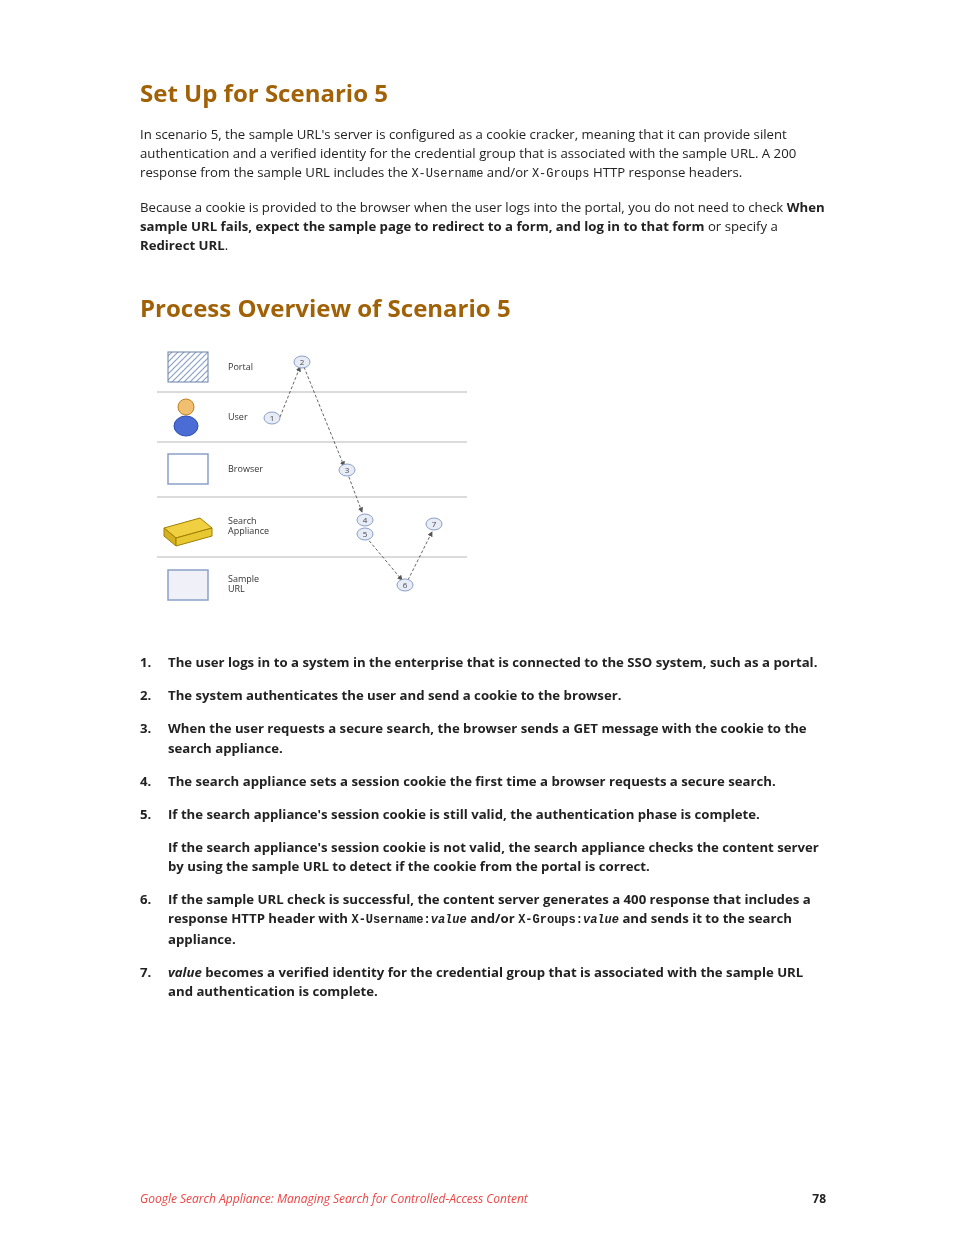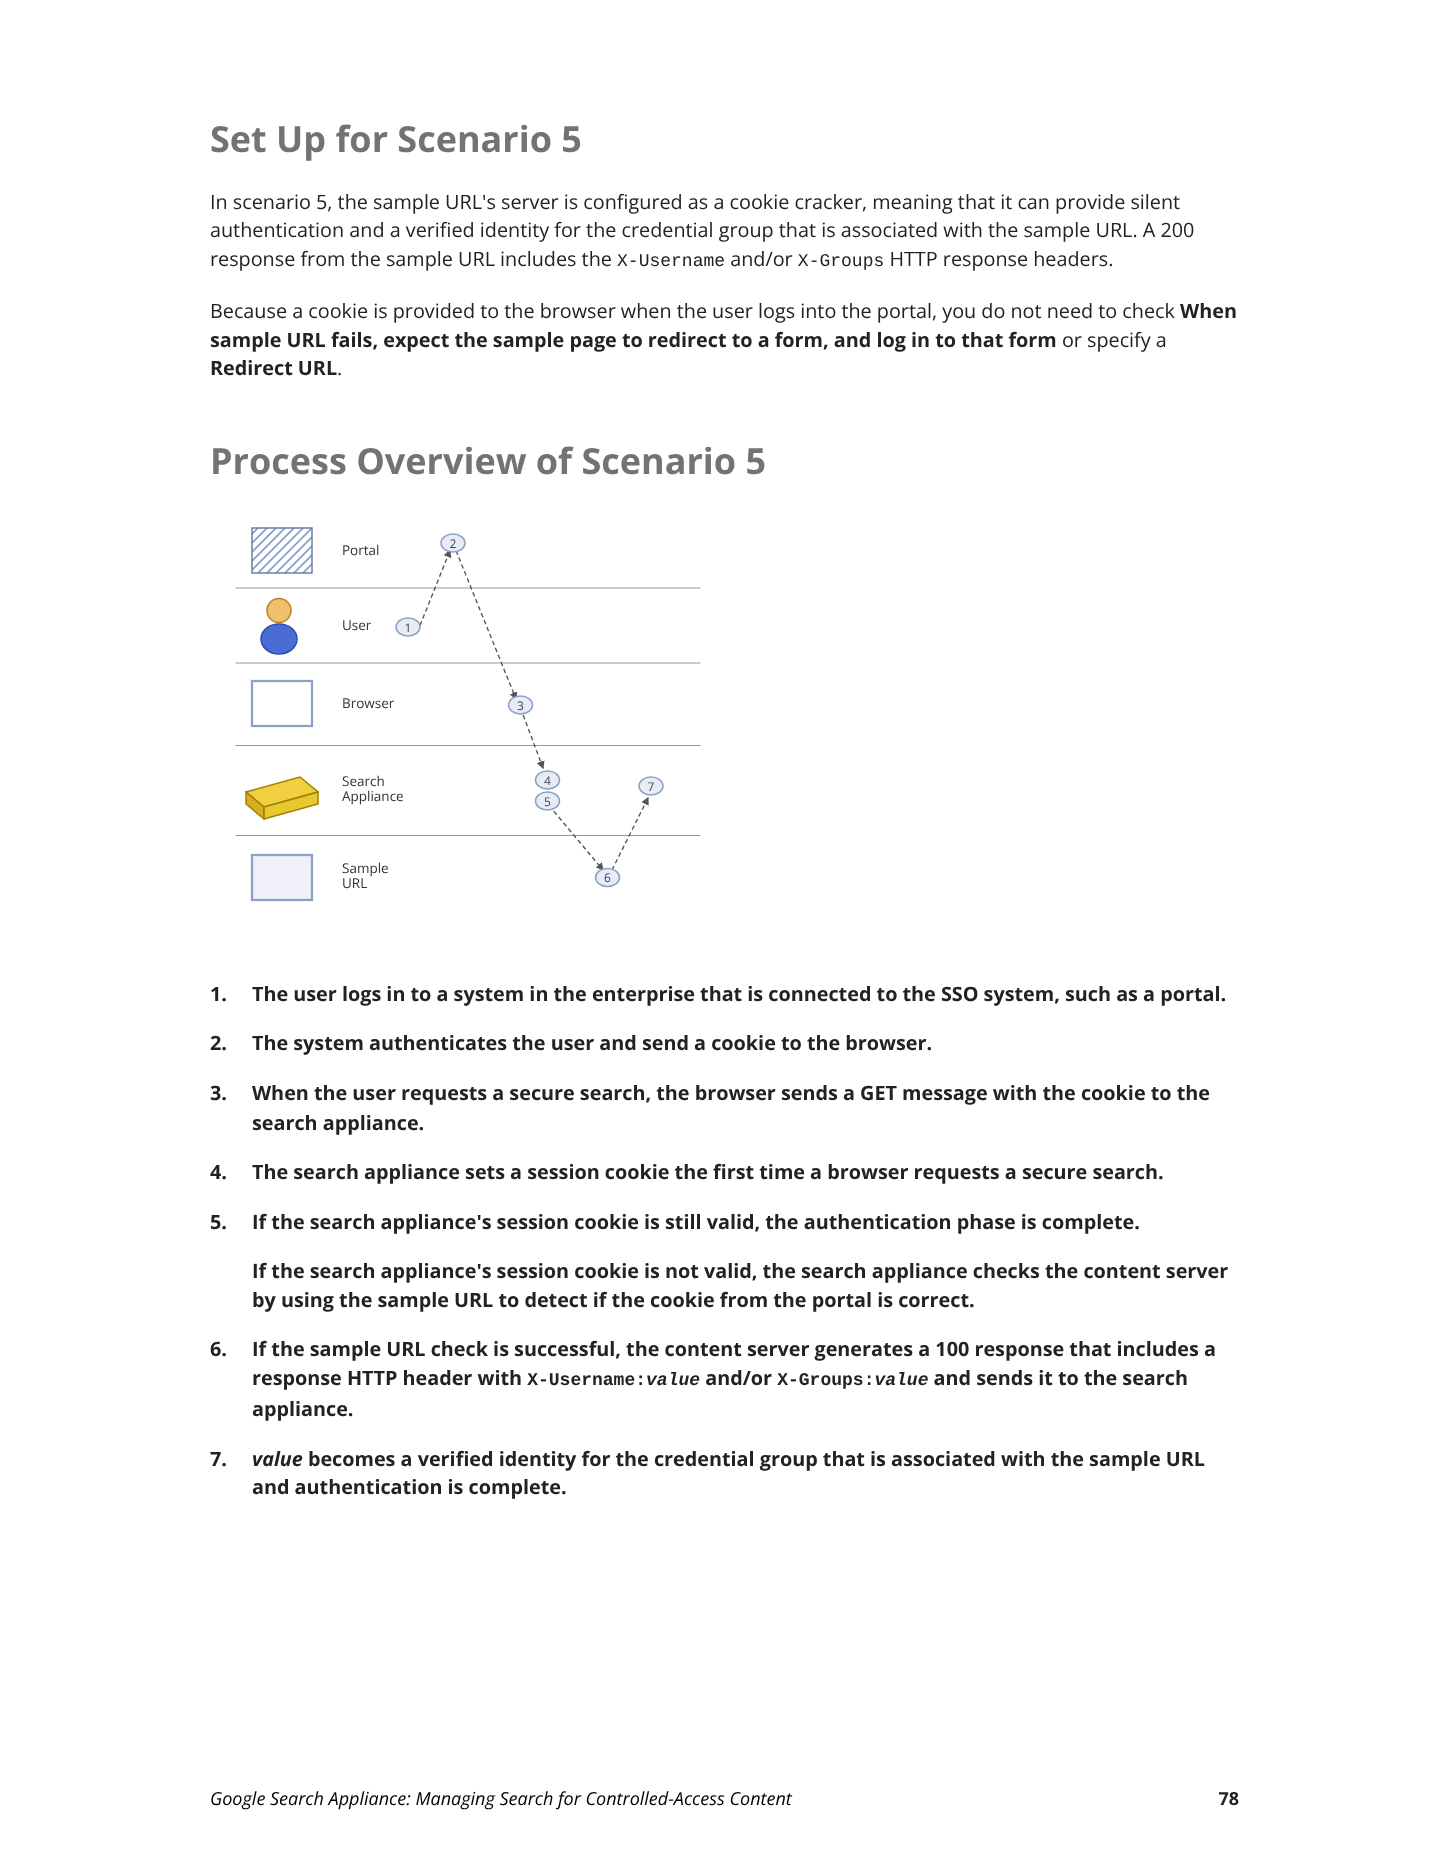--- a/index.html
+++ b/index.html
@@ -8,21 +8,21 @@
     background: #fff;
     width: 954px;
     height: 1235px;
     position: relative;
     color: #222;
   }
   .page {
     padding: 76px 128px 0 140px;
   }
   h2 {
-    color: #737373;
+    color: #a16207;
     font-size: 24px;
     font-weight: 700;
     margin-bottom: 16px;
   }
   .sect2 { margin-top: 36px; }
   p {
     font-size: 13.2px;
     line-height: 1.45;
     margin-bottom: 14px;
   }
@@ -61,21 +61,21 @@
   .footer {
     position: absolute;
     bottom: 28px;
     left: 140px;
     right: 128px;
     display: flex;
     justify-content: space-between;
     align-items: baseline;
     font-size: 12px;
   }
-  .footer .title { font-style: italic; color: #000000; text-align: right; }
+  .footer .title { font-style: italic; color: #ef4444; text-align: right; }
   .footer .pnum { font-weight: 700; }
 </style>
 </head>
 <body>
 
 <div class="page">
 
   <h2>Set Up for Scenario 5</h2>
 
   <p>
@@ -156,21 +156,21 @@
     <li>The system authenticates the user and send a cookie to the browser.</li>
     <li>When the user requests a secure search, the browser sends a GET message with the cookie to the search appliance.</li>
     <li>
       <div class="sub">The search appliance sets a session cookie the first time a browser requests a secure search.</div>
     </li>
     <li>
       <span>If the search appliance's session cookie is still valid, the authentication phase is complete.</span>
       <div class="sub">If the search appliance's session cookie is not valid, the search appliance checks the content server by using the sample URL to detect if the cookie from the portal is correct.</div>
     </li>
     <li>
-      <span>If the sample URL check is successful, the content server generates a 100 response that includes a response HTTP header with </span><code>X-Username:</code><code><i>value</i></code><span> and/or </span><code>X-Groups:</code><code><i>value</i></code><span> and sends it to the search appliance.</span>
+      <span>If the sample URL check is successful, the content server generates a 400 response that includes a response HTTP header with </span><code>X-Username:</code><code><i>value</i></code><span> and/or </span><code>X-Groups:</code><code><i>value</i></code><span> and sends it to the search appliance.</span>
     </li>
     <li>
       <i>value</i><span> becomes a verified identity for the credential group that is associated with the sample URL and authentication is complete.</span>
     </li>
   </ol>
 
 </div>
 
 <div class="footer">
   <span class="title">Google Search Appliance: Managing Search for Controlled-Access Content</span>

